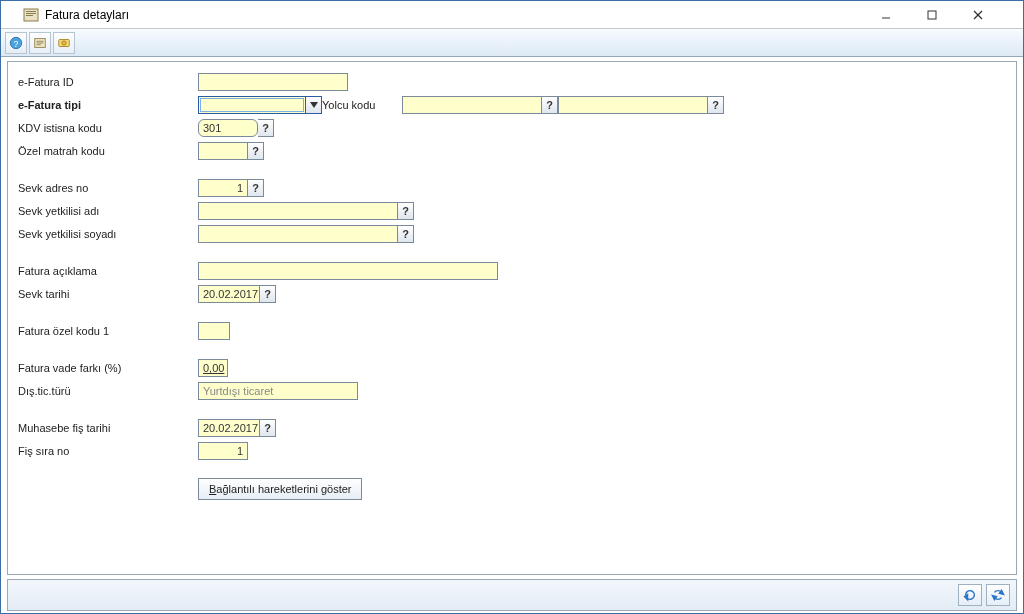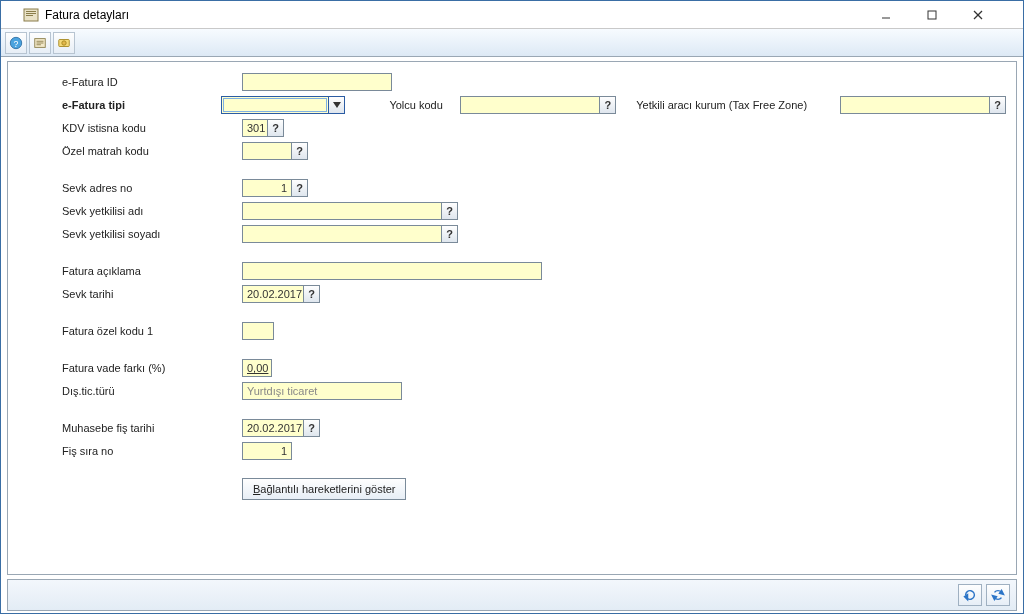--- a/index.html
+++ b/index.html
@@ -13,21 +13,21 @@
   .win-btn svg { width:10px; height:10px; }
 
   .toolbar { height:28px; border-bottom:1px solid #9aa7b4; background:linear-gradient(#f7fbff,#dde9f5); display:flex; align-items:center; padding:2px 4px; gap:0; }
   .tool-btn { width:22px; height:22px; border:1px solid #b7c4d1; background:linear-gradient(#fefefe,#e7eef6); display:flex; align-items:center; justify-content:center; margin-right:2px; }
   .tool-btn svg { width:14px; height:14px; }
 
   .content-wrap { flex:1; padding:4px 6px 2px 6px; display:flex; flex-direction:column; min-height:0;}
   .panel { flex:1; border:1px solid #9aa7b4; background:#fff; padding:10px 10px; overflow:auto; }
 
   .row { display:flex; align-items:center; margin-bottom:3px; min-height:20px; }
-  .lab { width:180px; font-size:11px; color:#222;margin-left:44px; }
+  .lab { width:180px; font-size:11px; color:#222; }
   .lab.bold { font-weight:bold; }
   .spacer { height:14px; }
 
   .fld { background:#ffffcc; border:1px solid #7a8a99; height:18px; line-height:16px; padding:0 4px; font-size:11px; color:#333; }
   .fld.right { text-align:right; }
   .fld.readonly { color:#888; }
 
   .combo { display:flex; }
   .combo .arrow { width:16px; height:18px; border:1px solid #7a8a99; border-left:none; background:linear-gradient(#fefefe,#dfe6ee); display:flex; align-items:center; justify-content:center; }
   .lookup { display:flex; }
@@ -114,31 +114,30 @@
             <svg width="8" height="6" viewBox="0 0 8 6">
                 <polygon points="0,0 8,0 4,6" fill="#333"></polygon>
               </svg>
           </div>
         </div>
         <div class="lab" style="width:80px;">Yolcu kodu</div>
         <div class="lookup">
           <div class="fld" style="width:140px;"></div>
           <div class="q">?</div>
         </div>
-        <div class="lab" style="margin-left:20px; width:230px;">Yetkili aracı kurum (Tax Free Zone)</div>
         <div class="lookup">
           <div class="fld" style="width:150px;"></div>
           <div class="q">?</div>
         </div>
       </div>
 
       <div class="row">
         <div class="lab">KDV istisna kodu</div>
         <div class="lookup">
-          <div class="fld" style="width:26px;">301</div>
+          <div class="fld" style="width:60px;border-radius:6px;">301</div>
           <div class="q">?</div>
         </div>
       </div>
 
       <div class="row">
         <div class="lab">Özel matrah kodu</div>
         <div class="lookup">
           <div class="fld" style="width:50px;"></div>
           <div class="q">?</div>
         </div>

